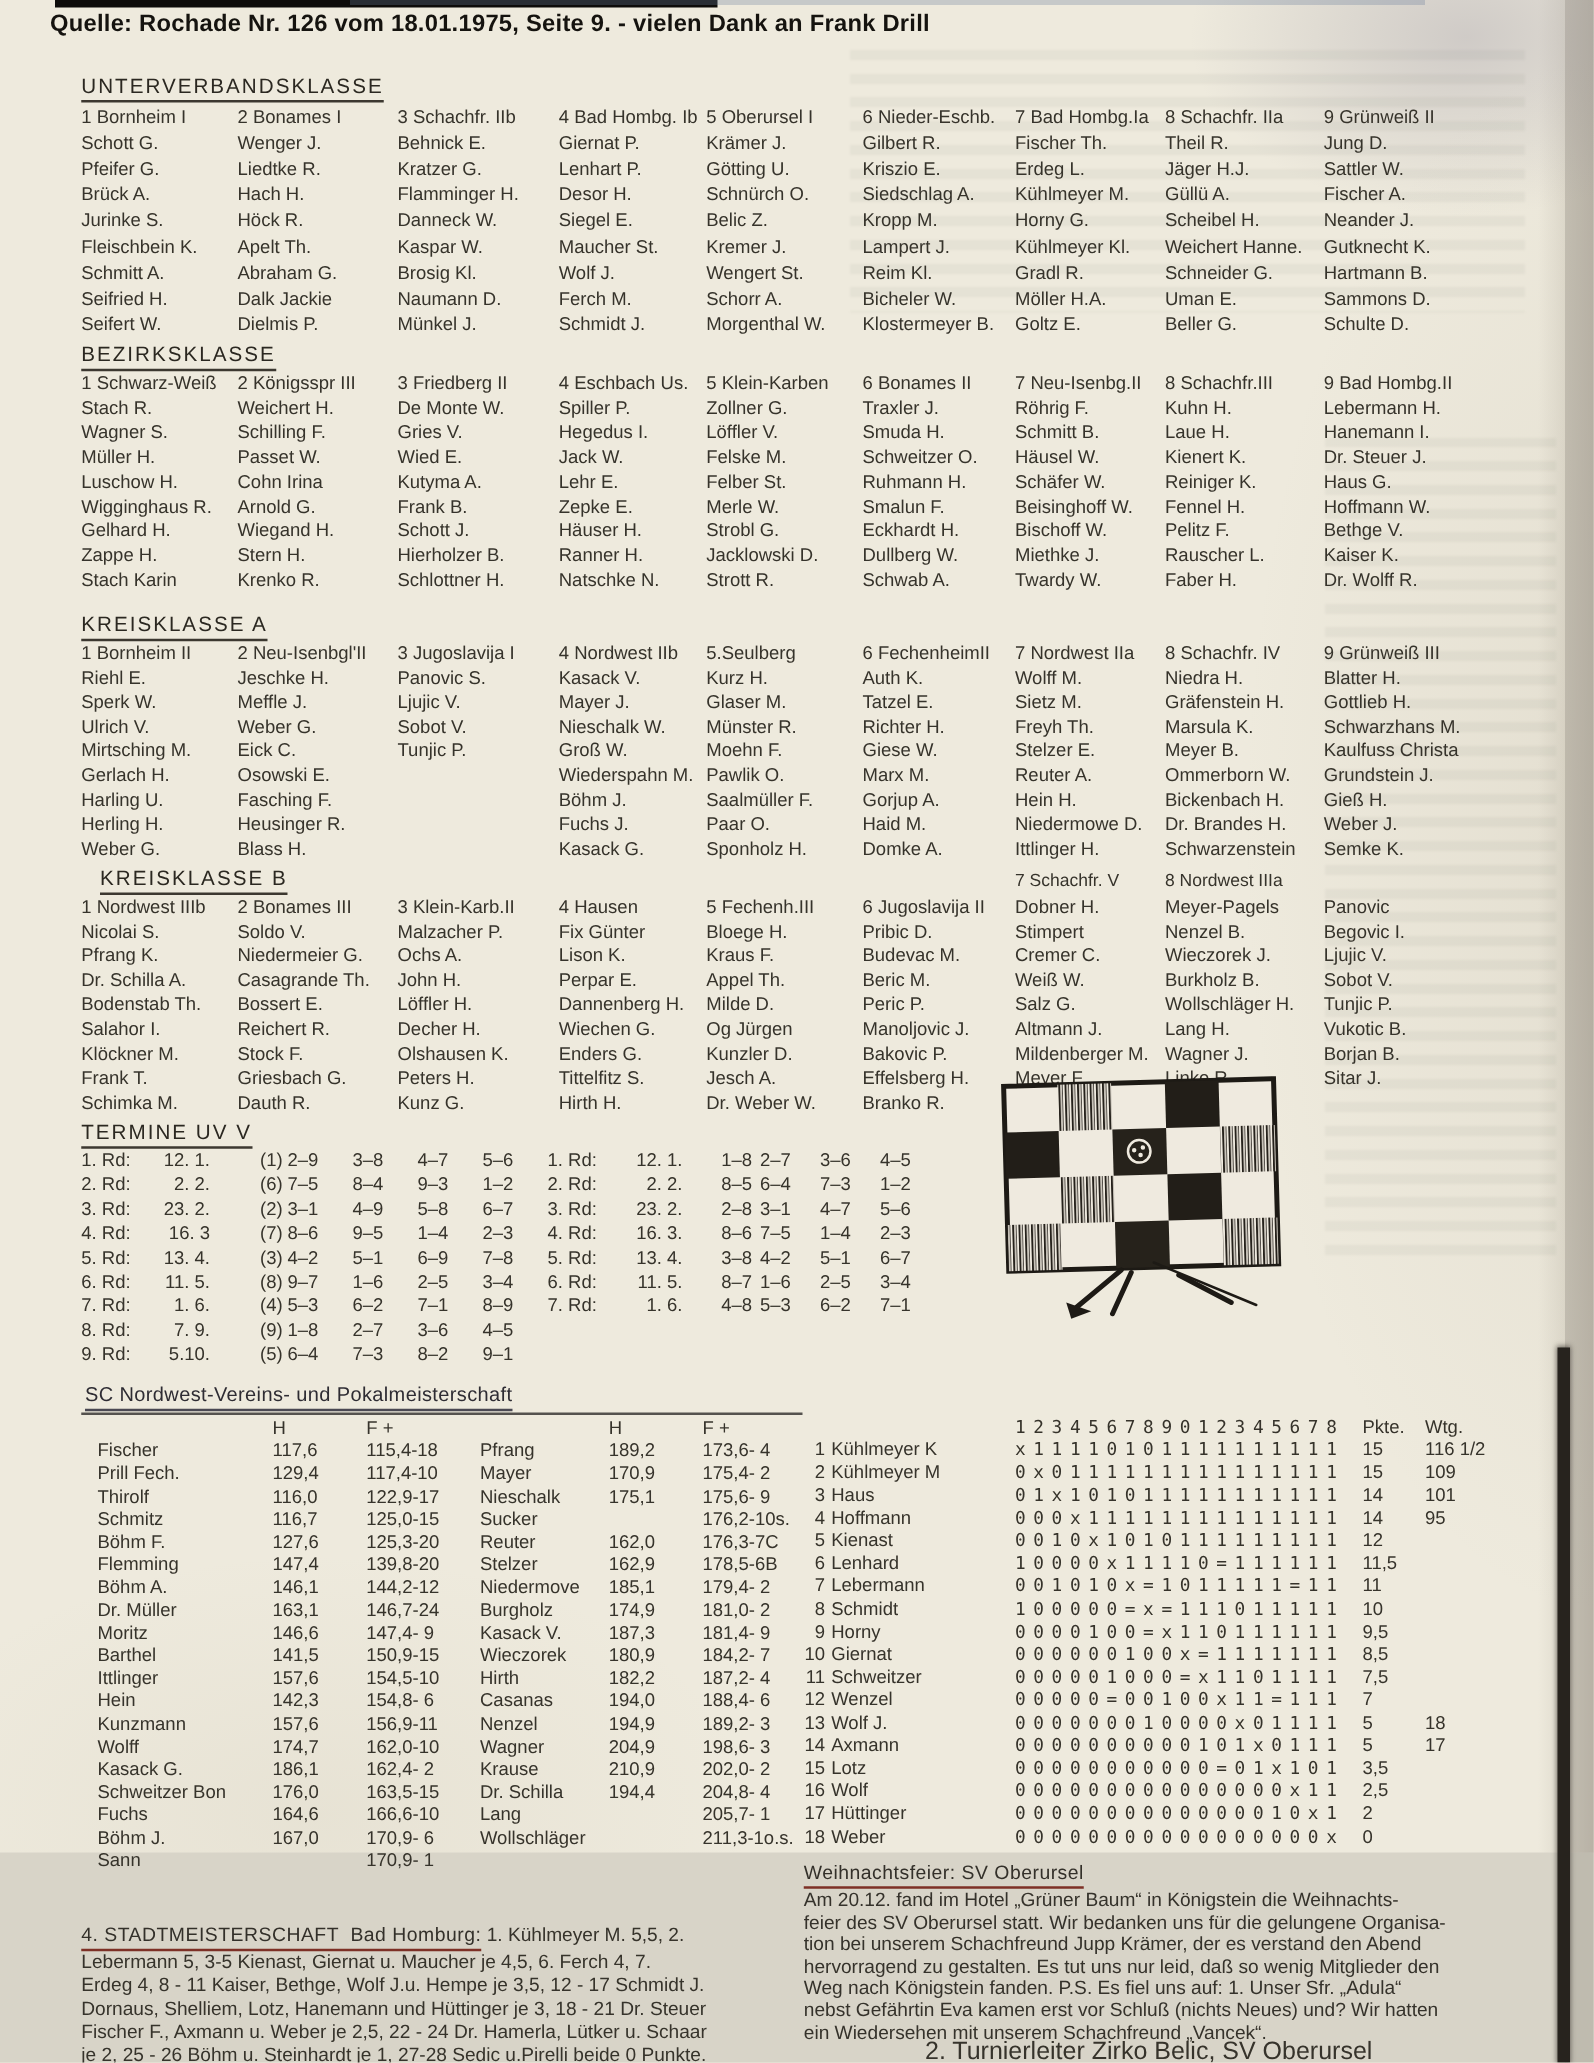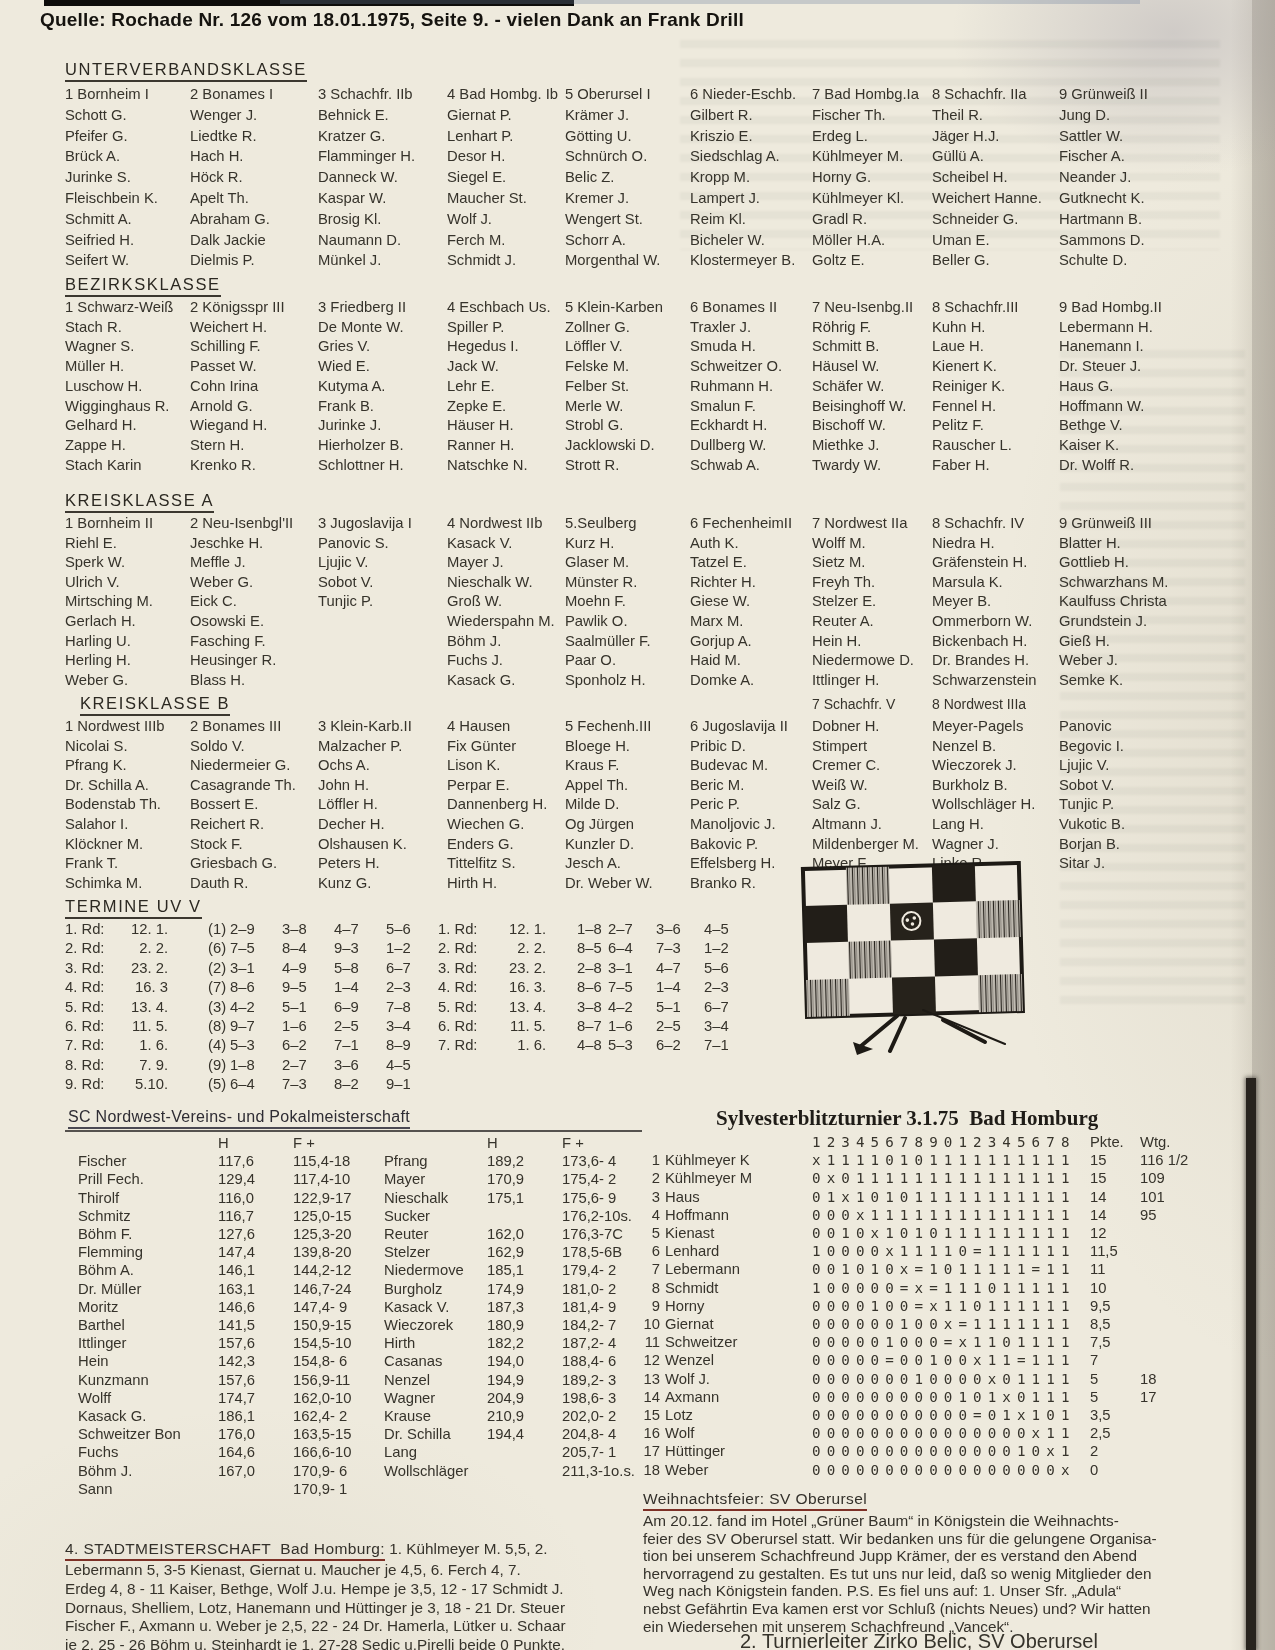--- a/index.html
+++ b/index.html
@@ -1,17 +1,17 @@
 <!DOCTYPE html>
 <html><head>
 <meta charset="utf-8">
 <style>
   html,body{margin:0;padding:0;}
   body{width:1275px;height:1650px;overflow:hidden;background:#d8d4c8;}
-  .page{position:relative;width:1275px;height:1650px;
+  .page{position:relative;width:1275px;height:1482px;
     background-color:#eeeadd;
     background-image:
       radial-gradient(ellipse 340px 220px at 92% 2%, rgba(150,145,158,.35), transparent 65%),
       radial-gradient(ellipse 420px 900px at 101% 45%, rgba(160,150,128,.14), transparent 70%),
       radial-gradient(ellipse 500px 300px at 20% 98%, rgba(170,160,135,.10), transparent 70%),
       linear-gradient(to right, transparent 96.5%, rgba(120,110,95,.28) 100%);
     font-family:"Liberation Sans", sans-serif; color:#36332b;text-decoration:underline;}
   .abs{position:absolute;}
   .quelle{font-size:19px;font-weight:700;color:#15130f;letter-spacing:.2px;}
   .topbar{background:#0d0c0a;}
@@ -205,21 +205,21 @@
       <div>Arnold G.</div>
       <div>Frank B.</div>
       <div>Zepke E.</div>
       <div>Merle W.</div>
       <div>Smalun F.</div>
       <div>Beisinghoff W.</div>
       <div>Fennel H.</div>
       <div>Hoffmann W.</div>
       <div>Gelhard H.</div>
       <div>Wiegand H.</div>
-      <div>Jurinke J.</div>
+      <div>Schott J.</div>
       <div>Häuser H.</div>
       <div>Strobl G.</div>
       <div>Eckhardt H.</div>
       <div>Bischoff W.</div>
       <div>Pelitz F.</div>
       <div>Bethge V.</div>
       <div>Zappe H.</div>
       <div>Stern H.</div>
       <div>Hierholzer B.</div>
       <div>Ranner H.</div>
@@ -676,21 +676,20 @@
       <div></div>
       <div>211,3-1o.s.</div>
       <div>Sann</div>
       <div></div>
       <div>170,9- 1</div>
       <div></div>
       <div></div>
       <div></div>
     </div>
 
-  <div class="abs blitz-title" style="left:716px;top:1106px;">Sylvesterblitzturnier 3.1.75  Bad Homburg</div>
   <div class="abs cellgrid blitz-grid" style="left:643px;top:1133px;">
       <div></div>
       <div></div>
       <div>123456789012345678</div>
       <div>Pkte.</div>
       <div>Wtg.</div>
       <div>1</div>
       <div>Kühlmeyer K</div>
       <div>x11110101111111111</div>
       <div>15</div>

